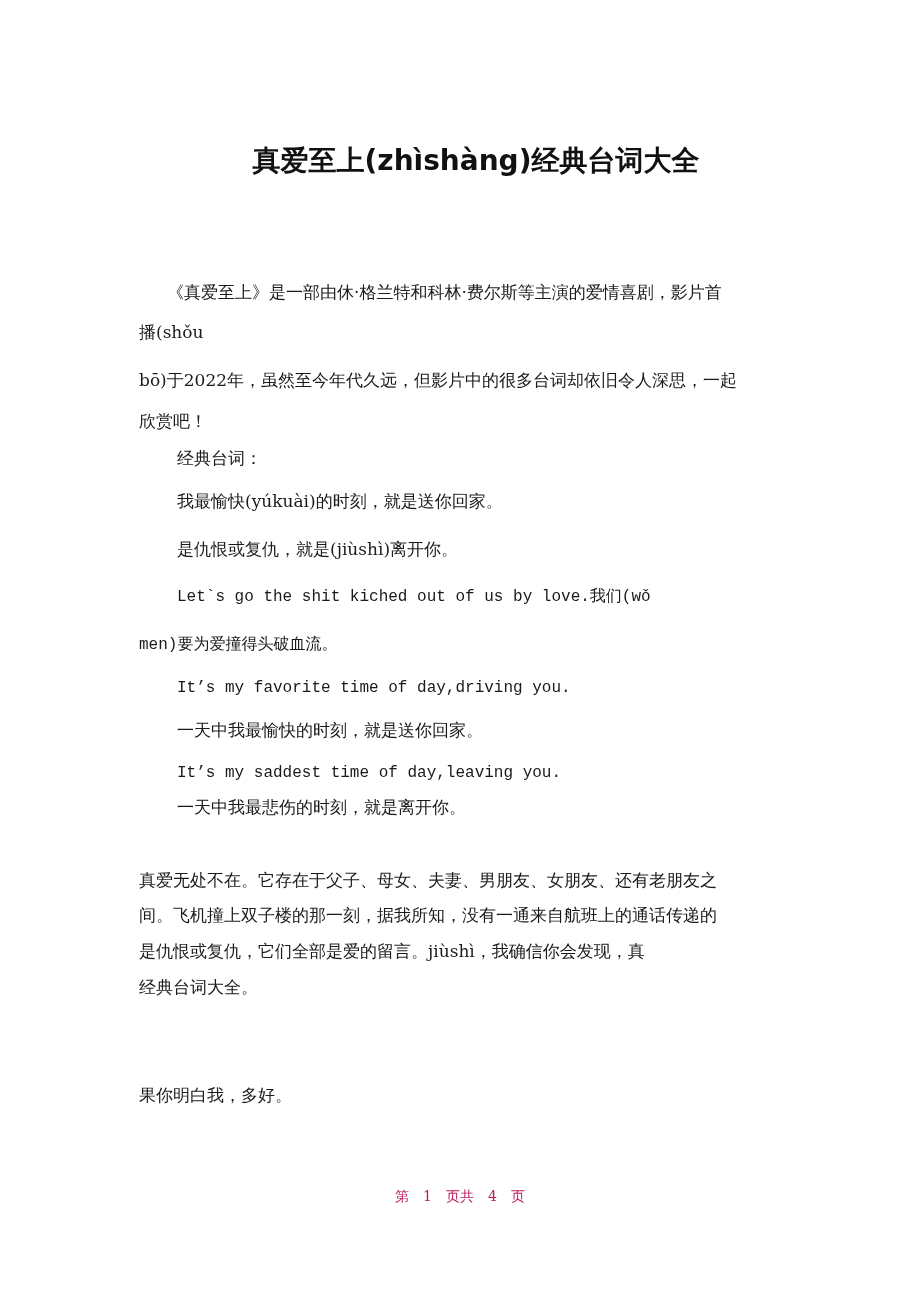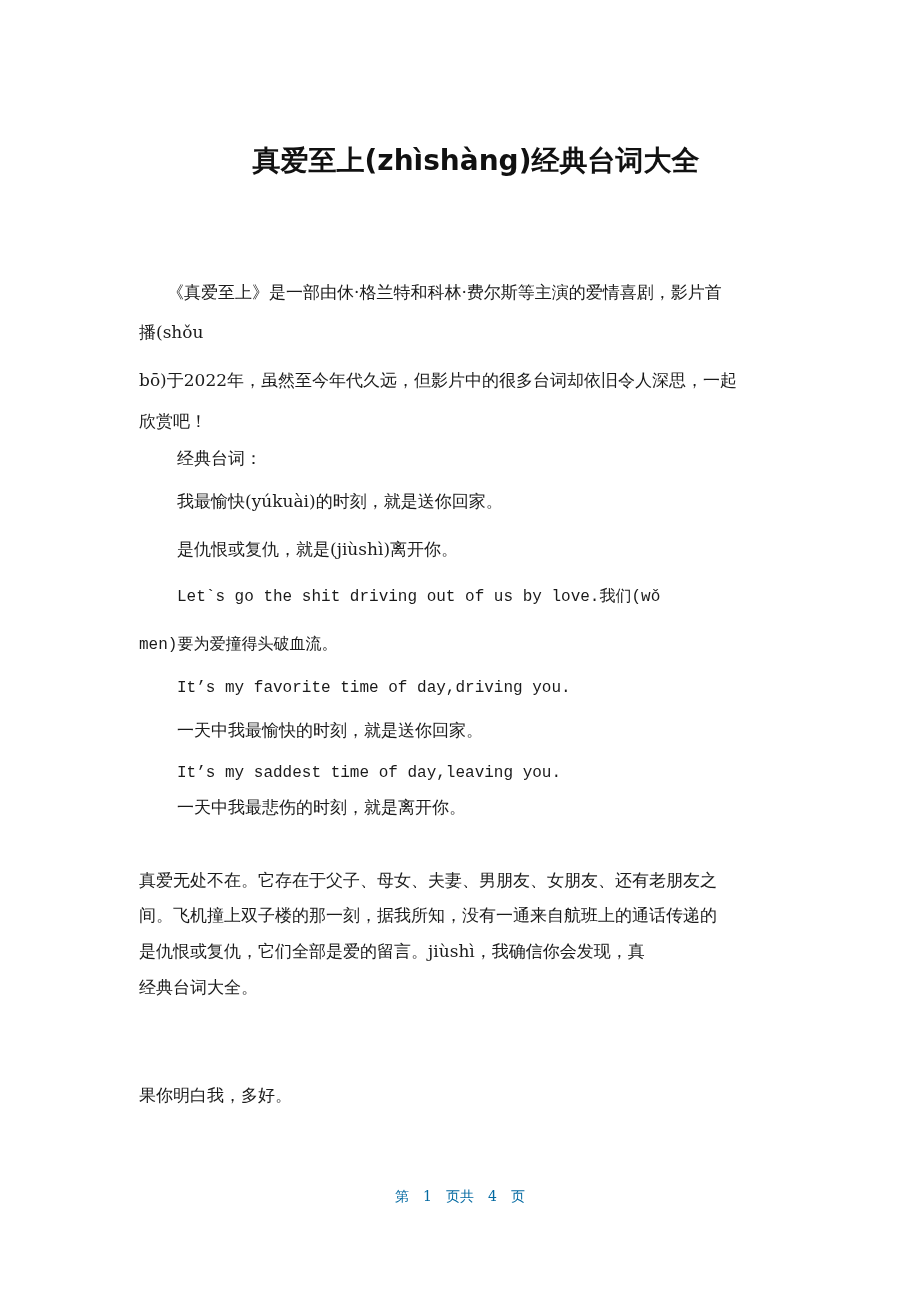--- a/index.html
+++ b/index.html
@@ -5,39 +5,39 @@
     html, body { margin: 0; padding: 0; background: #ffffff; }
     body { width: 920px; height: 1302px; position: relative; overflow: hidden;
            font-family: "DejaVu Serif", "Liberation Serif", serif; color: #1a1a1a; }
     .page { position: absolute; left: 0; top: 0; width: 920px; height: 1302px; }
     .title { position: absolute; left: 16px; width: 920px; top: 144px; text-align: center;
              font-family: "DejaVu Sans", "Liberation Sans", sans-serif; font-weight: bold;
              font-size: 28px; line-height: 34px; color: #111; }
     .line { position: absolute; font-size: 17px; line-height: 24px; white-space: nowrap; letter-spacing: 0px; }
     .mono { font-family: "Liberation Mono", "DejaVu Sans Mono", monospace; font-size: 16px; }
     .footer { position: absolute; top: 1188px; left: 0; width: 920px; text-align: center;
-              font-size: 14px; color: #0369a1; letter-spacing: 0; }
+              font-size: 14px; color: #be185d; letter-spacing: 0; }
     .footer span { display: inline-block; margin: 0 7px; }
   </style>
 </head>
 <body>
 
 <div class="page">
   <div class="title">真爱至上(zhìshàng)经典台词大全</div>
 
   <div class="line" style="left:139px; top:280px;margin-left:28px;">《真爱至上》是一部由休·格兰特和科林·费尔斯等主演的爱情喜剧，影片首</div>
   <div class="line" style="left:139px; top:320px;">播(shǒu</div>
   <div class="line" style="left:139px; top:368px;">bō)于2022年，虽然至今年代久远，但影片中的很多台词却依旧令人深思，一起</div>
   <div class="line" style="left:139px; top:409px;">欣赏吧！</div>
 
   <div class="line" style="left:177px; top:446px;">经典台词：</div>
 
   <div class="line" style="left:177px; top:489px;">我最愉快(yúkuài)的时刻，就是送你回家。</div>
   <div class="line" style="left:177px; top:537px;">是仇恨或复仇，就是(jiùshì)离开你。</div>
-  <div class="line mono" style="left:177px; top:585px;">Let`s go the shit driving out of us by love.我们(wǒ</div>
+  <div class="line mono" style="left:177px; top:585px;">Let`s go the shit kiched out of us by love.我们(wǒ</div>
   <div class="line mono" style="left:139px; top:633px;">men)要为爱撞得头破血流。</div>
   <div class="line mono" style="left:177px; top:676px;">It’s my favorite time of day,driving you.</div>
   <div class="line" style="left:177px; top:718px;">一天中我最愉快的时刻，就是送你回家。</div>
   <div class="line mono" style="left:177px; top:761px;text-align:right;">It’s my saddest time of day,leaving you.</div>
   <div class="line" style="left:177px; top:795px;">一天中我最悲伤的时刻，就是离开你。</div>
 
   <div class="line" style="left:139px; top:868px;">真爱无处不在。它存在于父子、母女、夫妻、男朋友、女朋友、还有老朋友之</div>
   <div class="line" style="left:139px; top:903px;">间。飞机撞上双子楼的那一刻，据我所知，没有一通来自航班上的通话传递的</div>
   <div class="line" style="left:139px; top:939px;">是仇恨或复仇，它们全部是爱的留言。jiùshì，我确信你会发现，真</div>
   <div class="line" style="left:139px; top:975px;">经典台词大全。</div>

